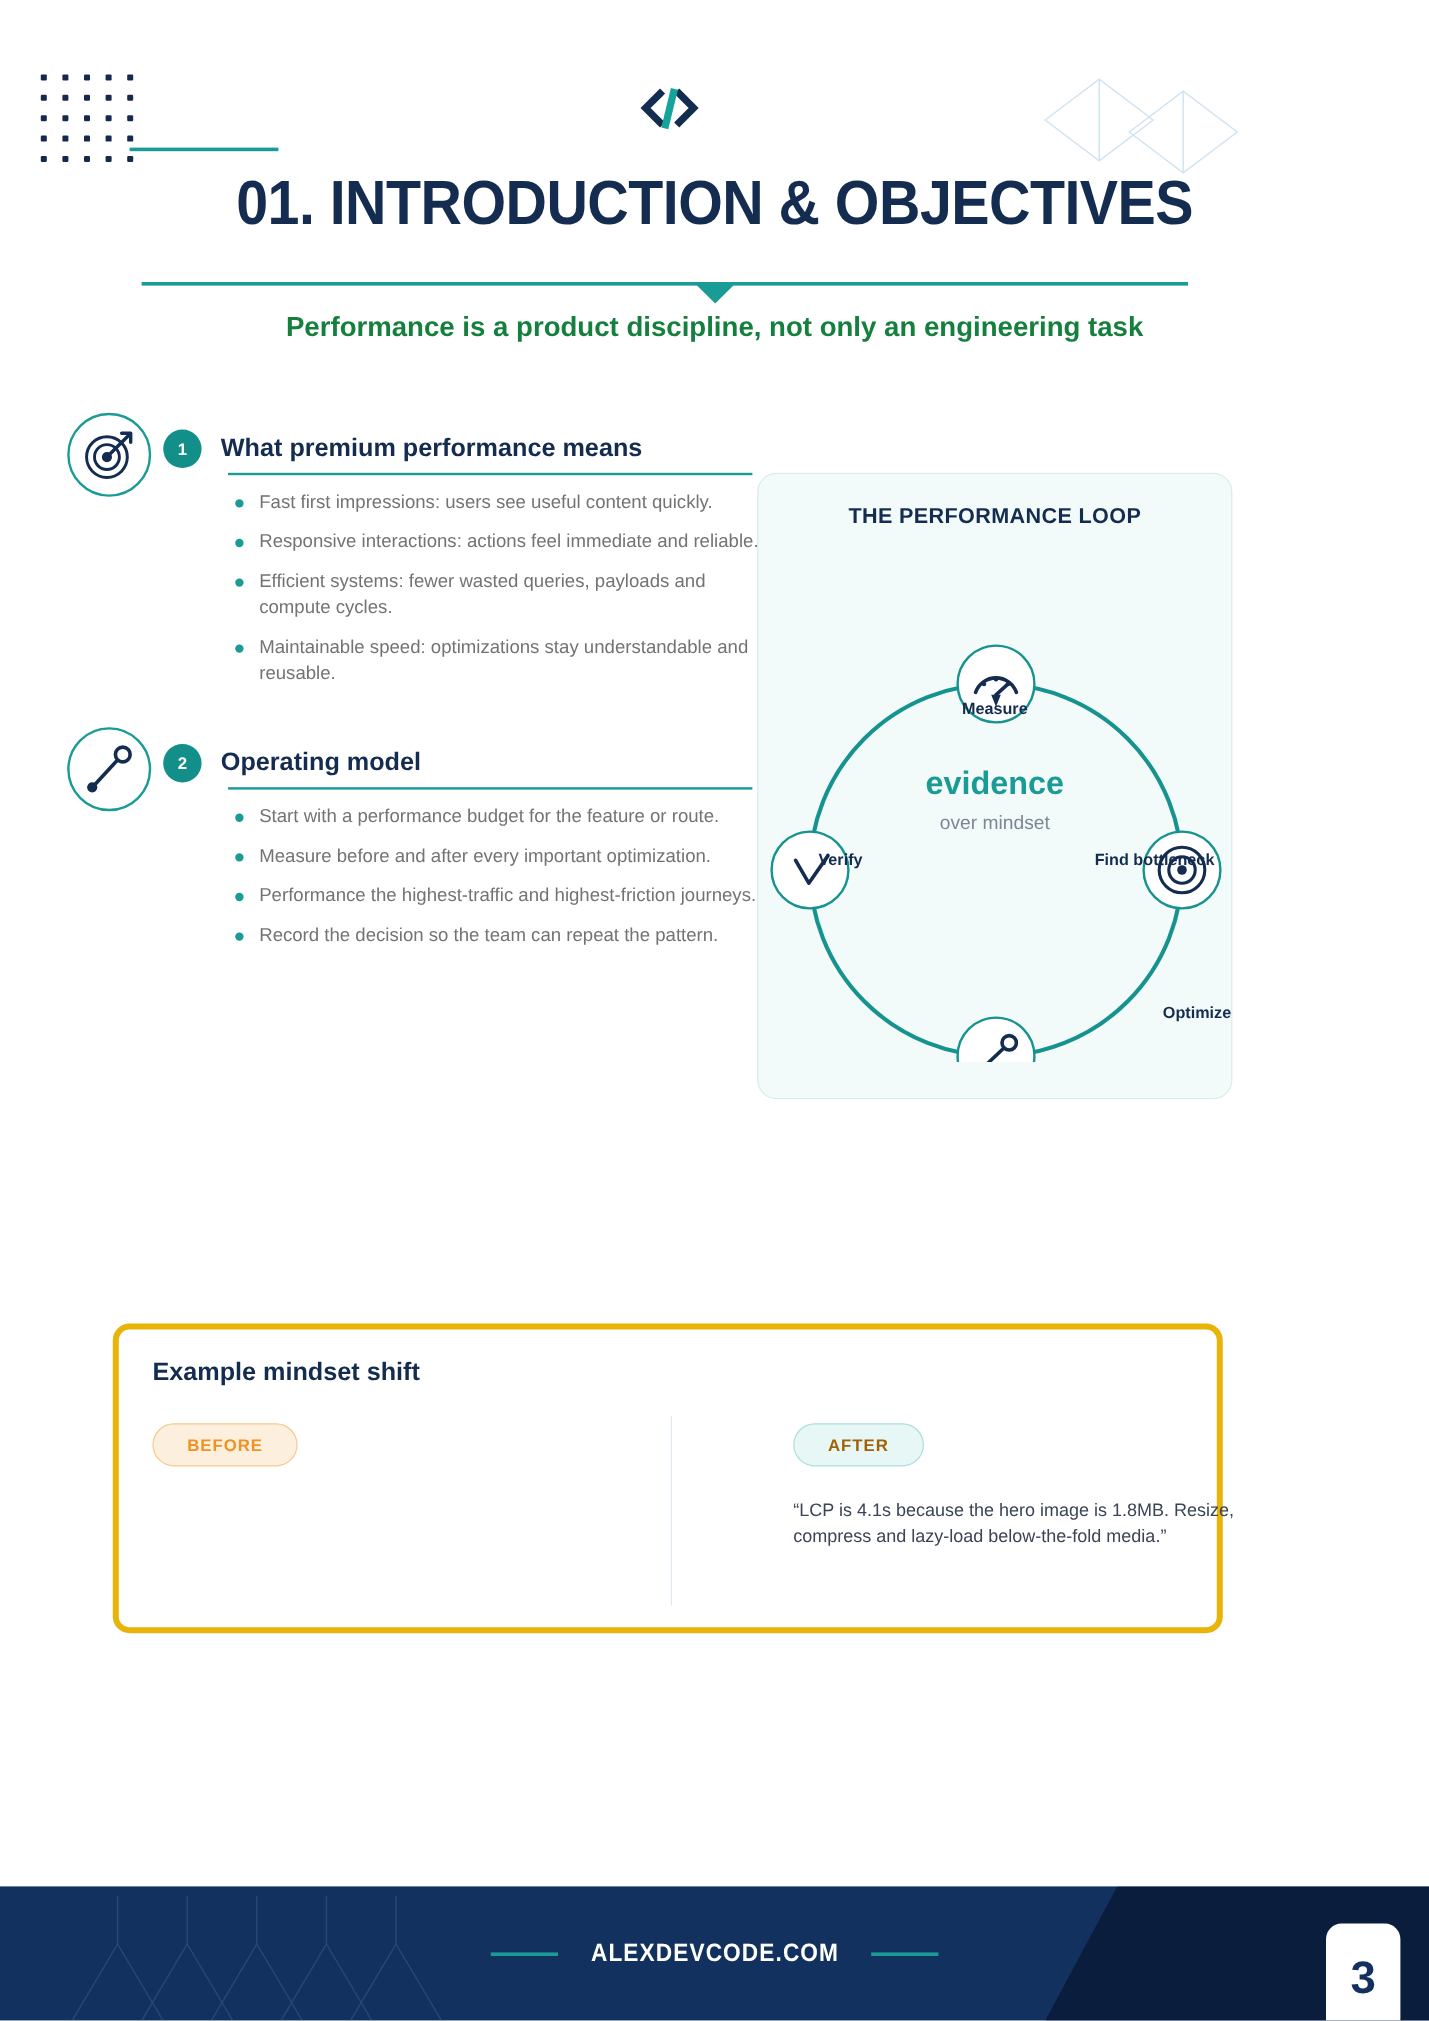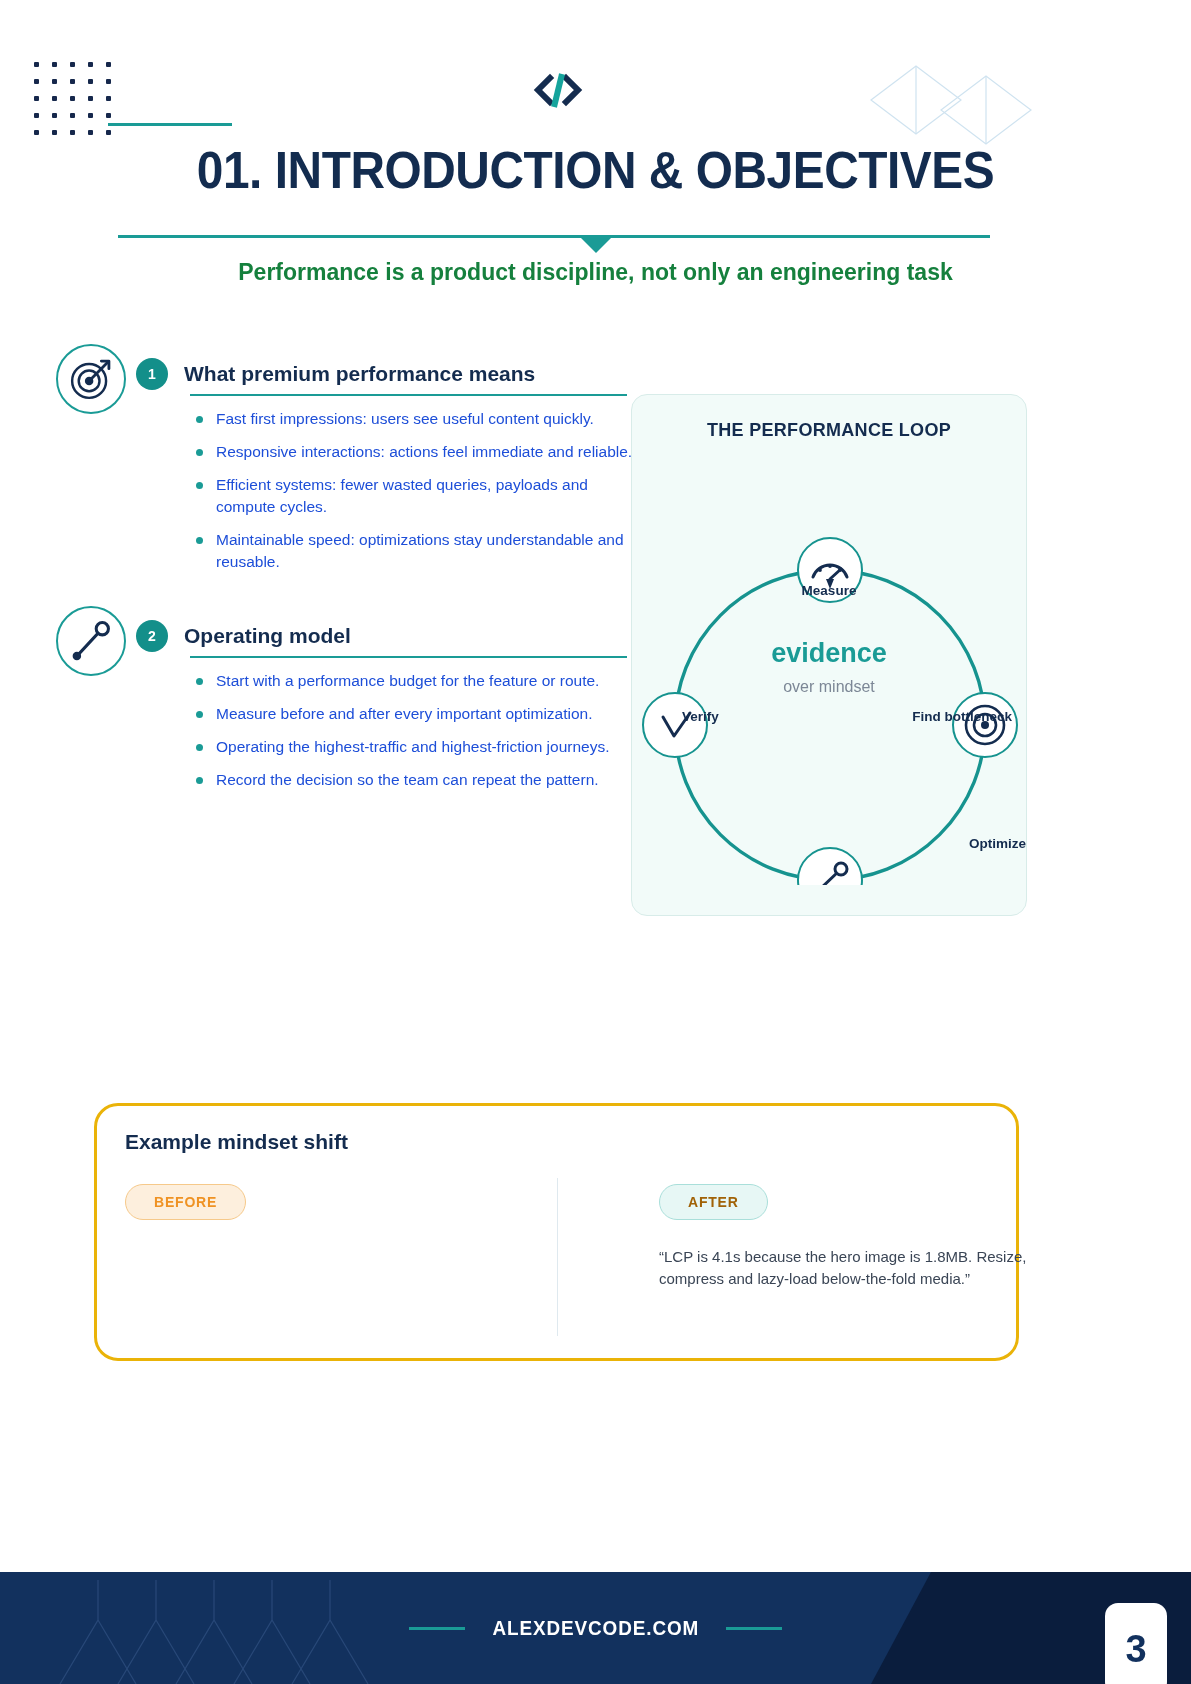--- a/index.html
+++ b/index.html
@@ -157,21 +157,21 @@
     top: 64px;
     width: 460px;
     list-style: none;
   }
   .bullets li {
     position: relative;
     padding-left: 26px;
     margin-bottom: 11px;
     font-size: 15.5px;
     line-height: 1.42;
-    color: #1d4ed8;
+    color: #737373;
   }
   .bullets li::before {
     content: "";
     position: absolute;
     left: 6px;
     top: 8px;
     width: 7px; height: 7px;
     border-radius: 50%;
     background: #1a9b96;
   }
@@ -233,22 +233,22 @@
   .lab-optimize{ left: 0; right: 0; top: 441px; text-align: right; }
   .lab-verify  { left: 50px; top: 314px; }
 
   
   .mindset {
     position: absolute;
     left: 94px;
     top: 1103px;
     width: 925px;
     height: 258px;
-    border: 3px solid #eab308;
-    border-radius: 24px;
+    border: 5px solid #eab308;
+    border-radius: 14px;
     background: #fff;
   }
   .mindset-title {
     position: absolute;
     left: 28px;
     top: 24px;
     font-size: 21px;
     font-weight: bold;
     color: #142c4f;
   }
@@ -438,21 +438,21 @@
       </svg>
     </div>
     <div class="sec-head">
       <span class="sec-num">2</span>
       <span class="sec-title">Operating model</span>
     </div>
     <div class="sec-underline"></div>
     <ul class="bullets">
       <li>Start with a performance budget for the feature or route.</li>
       <li>Measure before and after every important optimization.</li>
-      <li>Operating the highest-traffic and highest-friction journeys.</li>
+      <li>Performance the highest-traffic and highest-friction journeys.</li>
       <li>Record the decision so the team can repeat the pattern.</li>
     </ul>
   </div>
 
   <div class="loop-panel">
     <div class="loop-title">THE PERFORMANCE LOOP</div>
 
     <svg class="loop-svg" viewBox="0 0 396 420">
       <circle cx="198" cy="260" r="155" fill="none" stroke="#16938f" stroke-width="3.4"></circle>
 

